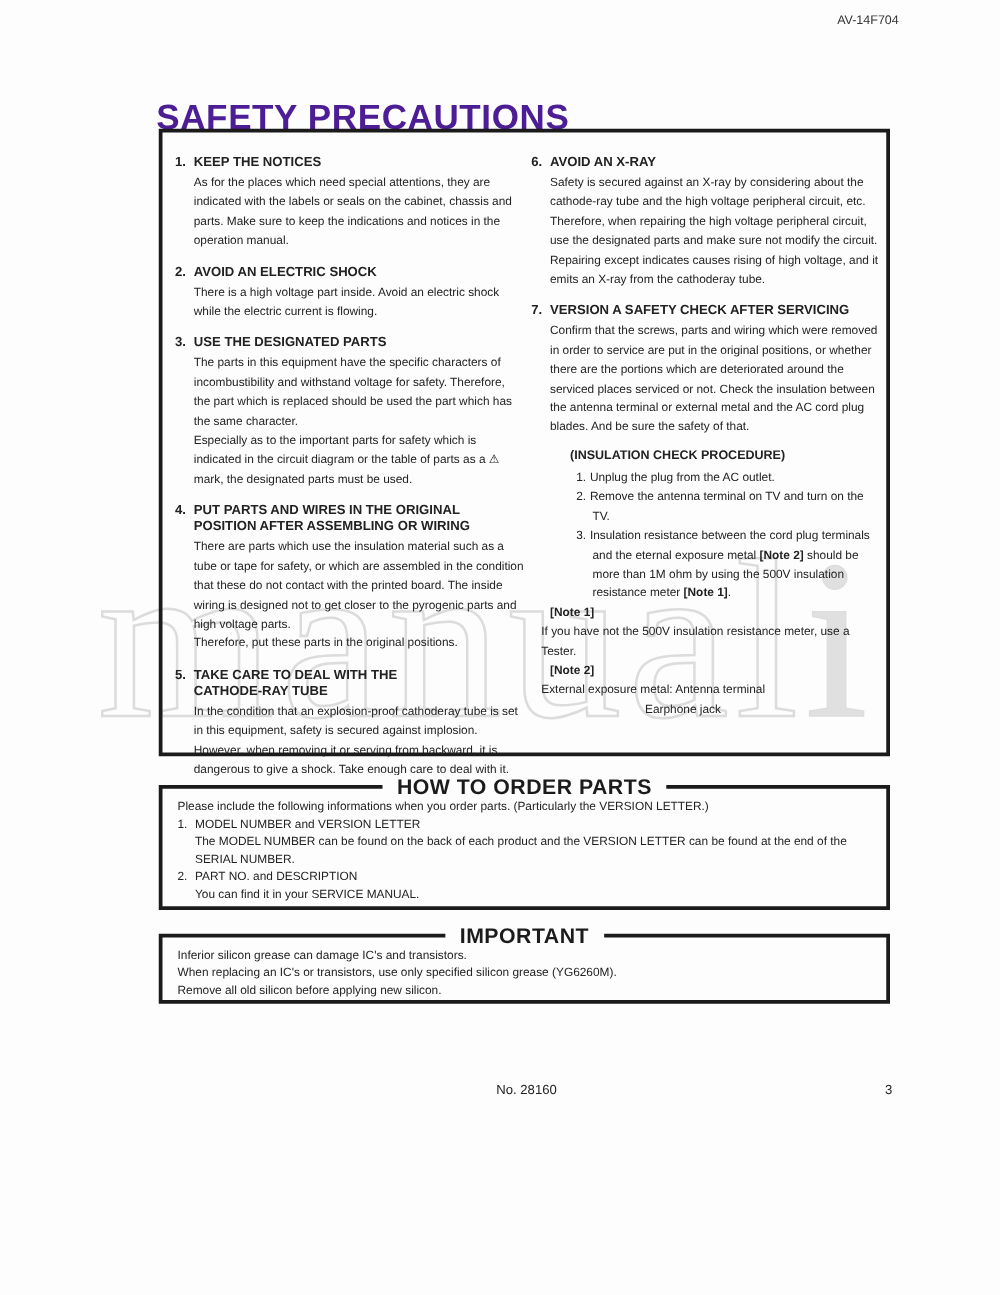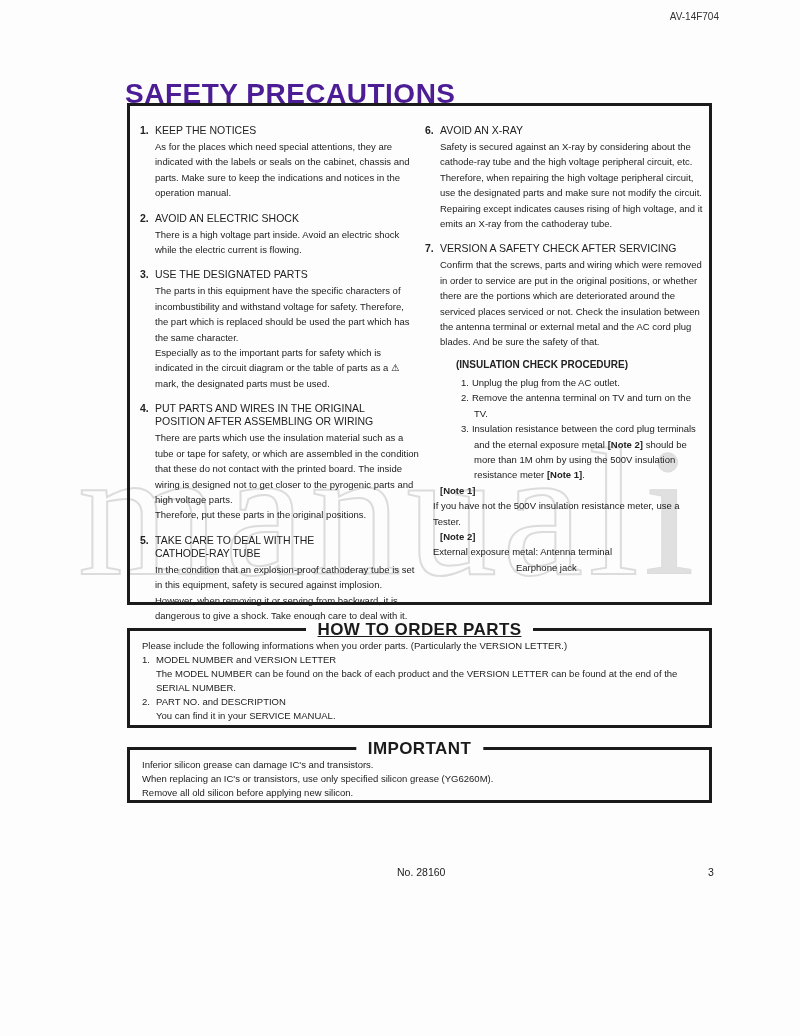--- a/index.html
+++ b/index.html
@@ -44,31 +44,31 @@
     border:3px solid #1b1b1b; background:transparent;
   }
   .frame-title {
     position:absolute; top:-11px; left:50%; transform:translateX(-50%);
     background:#fdfdfd; padding:0 12px;
     font-weight:bold; white-space:nowrap; color:#1b1b1b;
   }
   #servicing-box { top:103px; height:502px; }
   #servicing-box .frame-title { font-size:15px; letter-spacing:0.2px; }
   #order-box { top:628px; height:100px; }
-  #order-box .frame-title { font-size:17px; letter-spacing:0.4px;text-decoration:underline; }
+  #order-box .frame-title { font-size:17px; letter-spacing:0.4px; }
   #important-box { top:747px; height:56px; }
   #important-box .frame-title { font-size:17px; letter-spacing:0.4px; }
 
   .cols { display:flex; gap:6px; padding:18px 4px 0 10px; }
   .col { width:279px; }
 
   .section { display:grid; grid-template-columns:15px 1fr; margin-bottom:11px; }
   .sec-num { font-size:10.5px; font-weight:bold; line-height:13px; }
   .sec-heading {
-    font-size:10.5px; font-weight:normal; line-height:13px;
+    font-size:10.5px; font-weight:bold; line-height:13px;
     white-space:pre-line; margin-bottom:2px;
   }
   .sec-body { font-size:9.5px; line-height:15.4px; white-space:pre-line; }
 
   .proc-heading { font-size:10px; font-weight:bold; margin:9px 0 5px 15px;padding-left:16px; }
   .steps { margin-left:36px; }
   .step { font-size:9.5px; line-height:15.4px; padding-left:13px; text-indent:-13px; }
   .step-num { font-weight:normal; margin-right:3px; }
   .note-label { font-size:9.5px; font-weight:bold; line-height:15.4px; margin-left:15px; }
   .note-body { font-size:9.5px; line-height:15.4px; margin-left:8px; }

